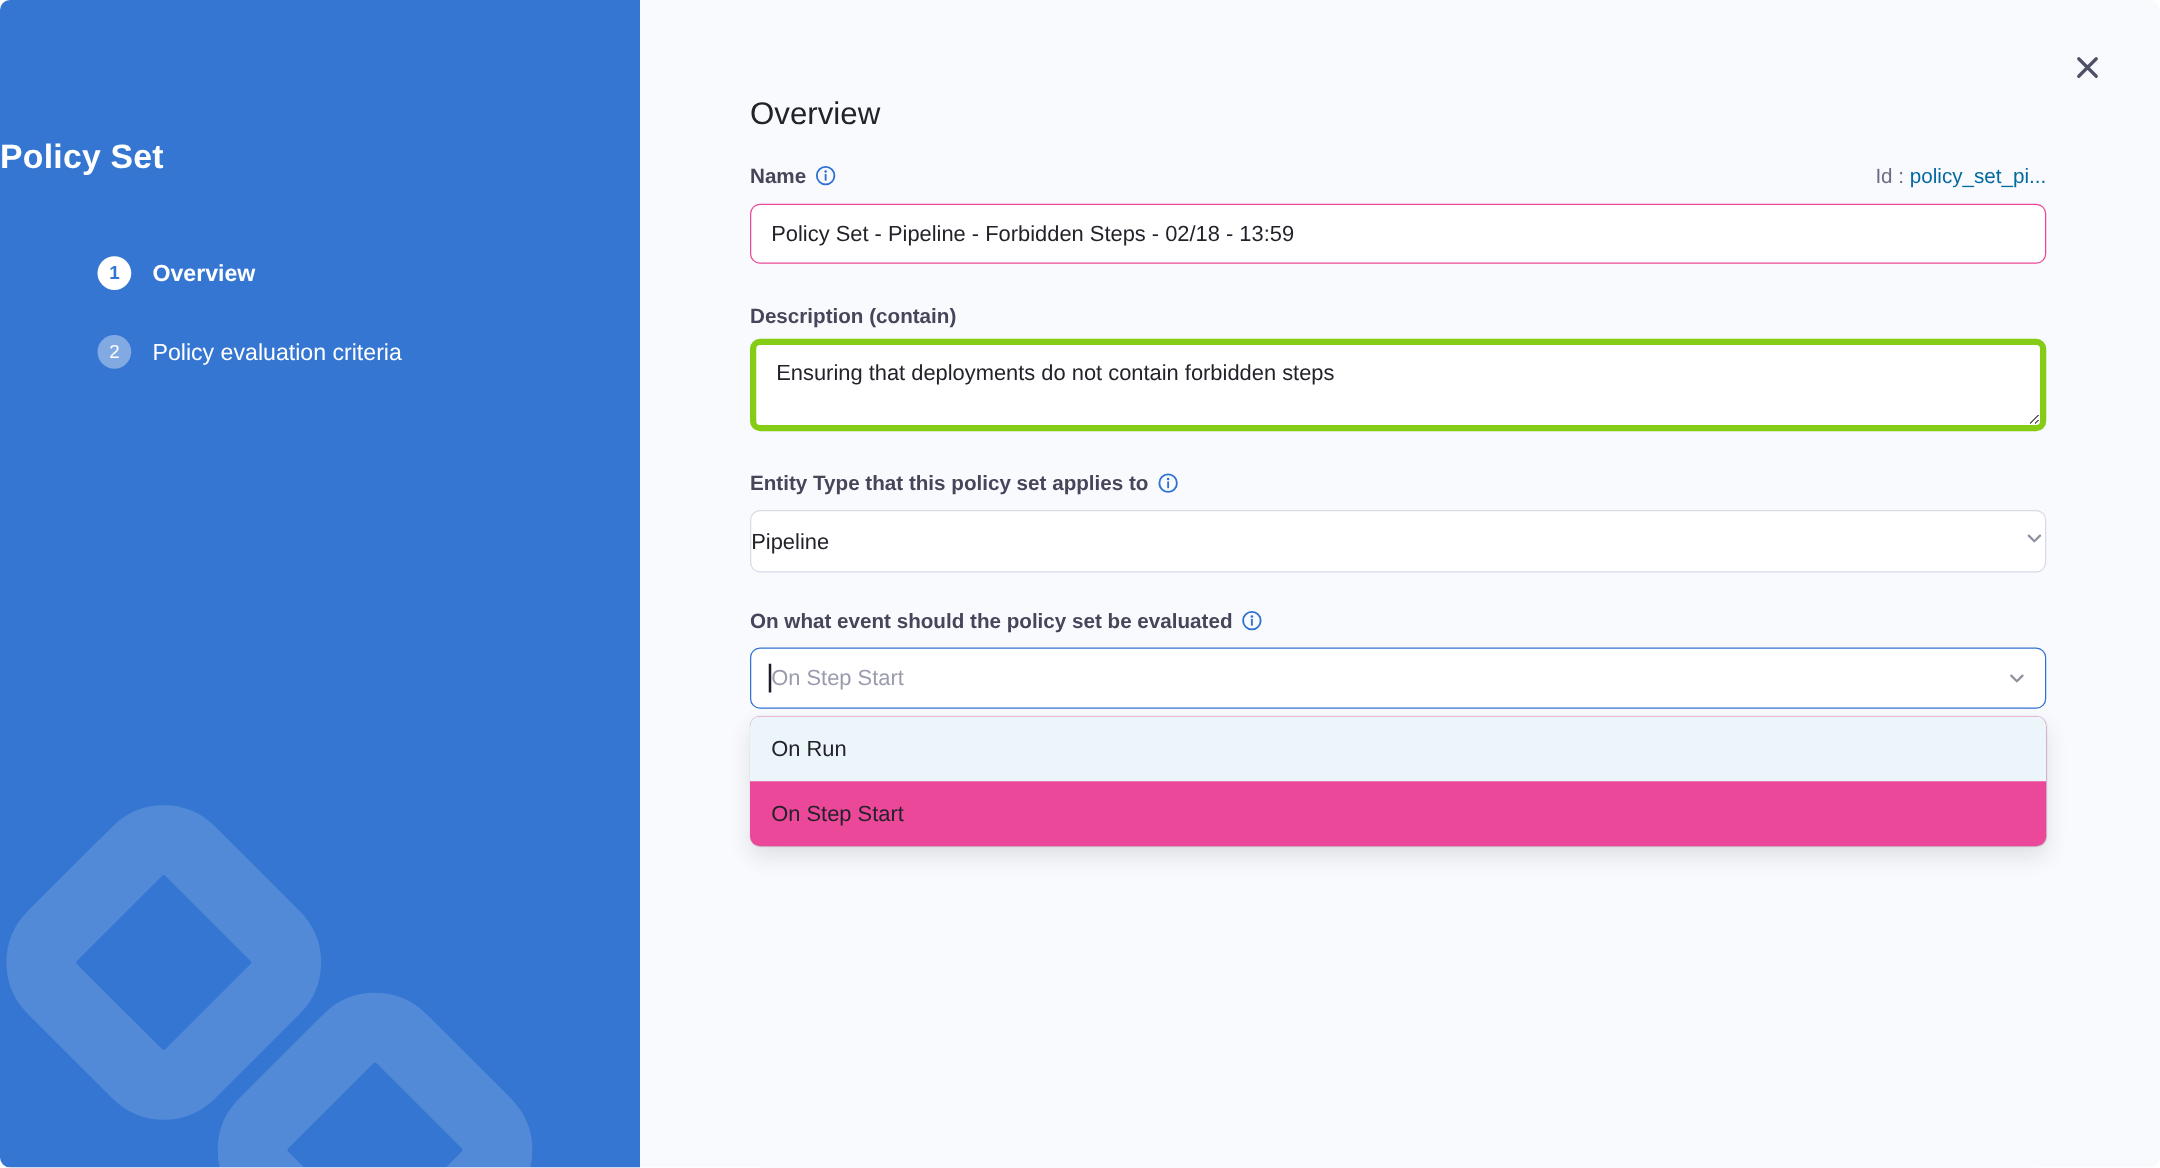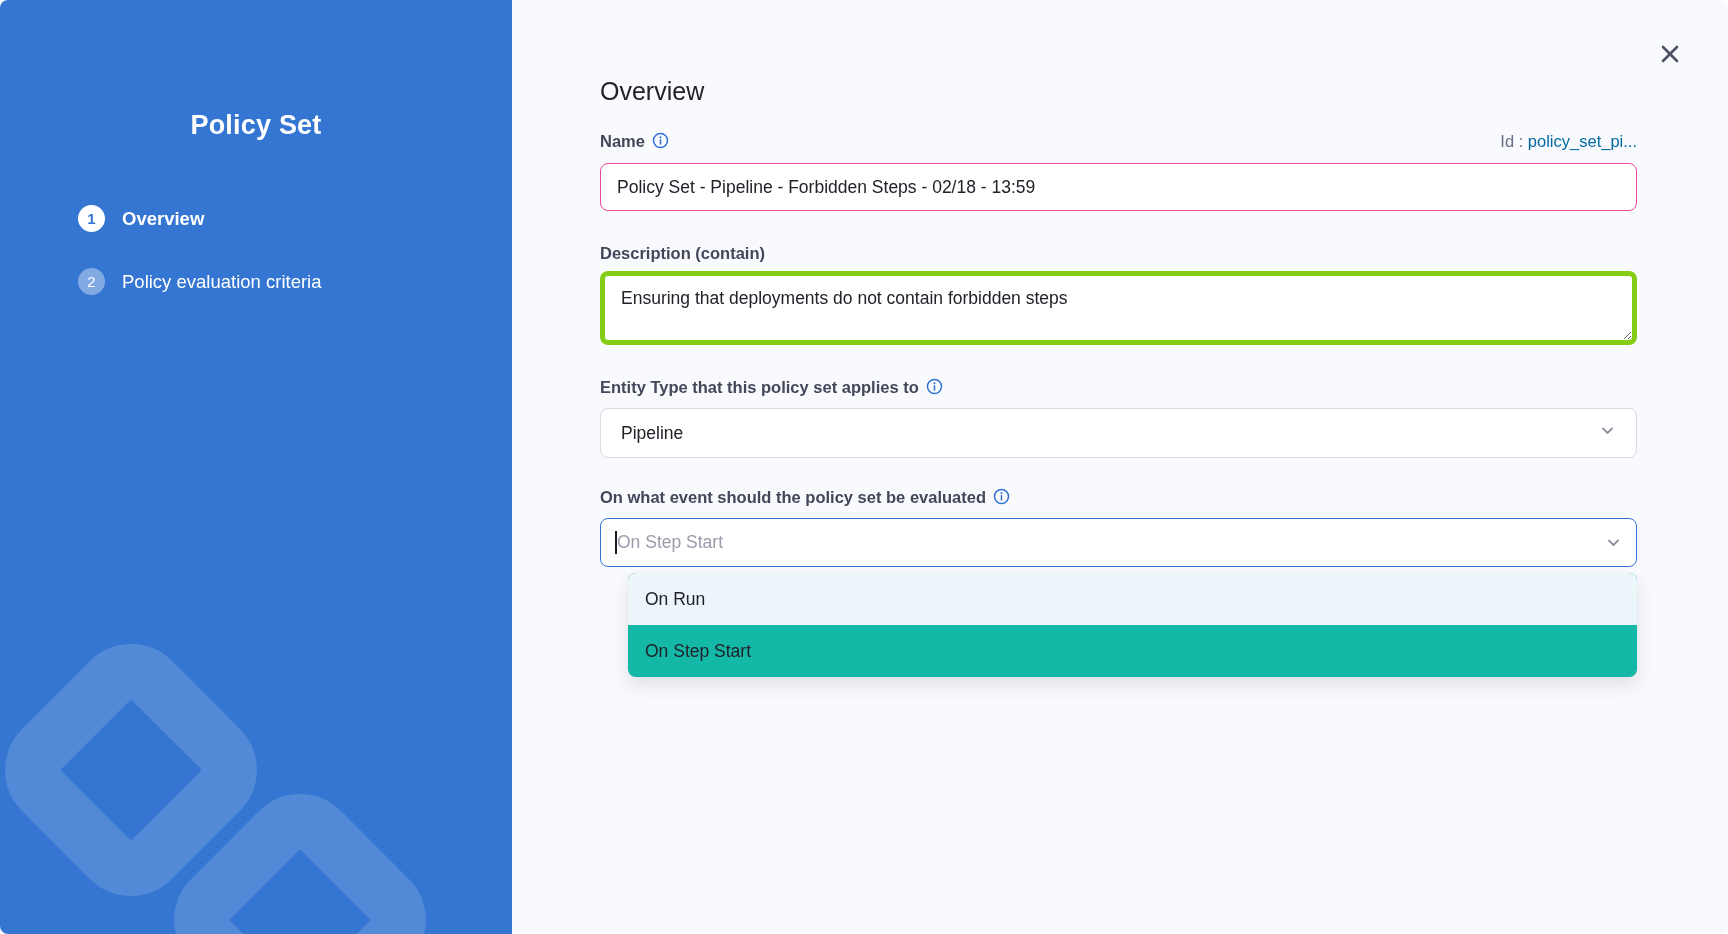--- a/index.html
+++ b/index.html
@@ -8,21 +8,21 @@
     width:1728px;height:934px;position:relative;display:flex;
     border-radius:8px;overflow:hidden;
     font-family:"Liberation Sans","DejaVu Sans",sans-serif;
   }
   
   .sidebar{
     width:512px;flex-shrink:0;background:#3476D2;position:relative;overflow:hidden;
     padding-top:110px;
   }
   .sidebar-title{
-    margin:0;text-align:center;color:#ffffff;font-size:27px;font-weight:700;letter-spacing:.2px;
+    margin:0;color:#ffffff;font-size:27px;font-weight:700;letter-spacing:.2px;
     position:relative;z-index:2;
   }
   .steps{margin:64px 0 0 78px;position:relative;z-index:2;}
   .step{display:flex;align-items:center;gap:17px;margin-bottom:36px;cursor:pointer;}
   .step-circle{
     width:27px;height:27px;border-radius:50%;display:flex;align-items:center;justify-content:center;
     font-size:15px;flex-shrink:0;
   }
   .step.active .step-circle{background:#ffffff;color:#3476D2;font-weight:700;}
   .step.inactive .step-circle{background:rgba(255,255,255,0.38);color:#ffffff;font-weight:400;}
@@ -50,36 +50,36 @@
     margin-top:11px;width:100%;height:48px;border:1px solid #ec4899;border-radius:8px;background:#ffffff;
     font-family:inherit;font-size:17.5px;color:#22222A;padding:0 16px;outline:none;display:block;
   }
   .label-plain{margin-top:31px;height:22px;display:flex;align-items:center;}
   .textarea{
     margin-top:7px;width:100%;height:74px;border:5px solid #84cc16;border-radius:8px;background:#ffffff;
     font-family:inherit;font-size:17.5px;color:#22222A;padding:12px 16px;outline:none;display:block;resize:both;
   }
   .select{
     margin-top:10px;width:100%;height:50px;border:1px solid #D9DAE5;border-radius:8px;background:#ffffff;
-    display:flex;align-items:center;justify-content:space-between;padding:0 20px;cursor:pointer;
+    display:flex;align-items:center;justify-content:space-between;padding:0 0;cursor:pointer;
     font-size:17.5px;color:#22222A;
   }
   .event-label{margin-top:28px;height:22px;display:flex;align-items:center;}
   .event-input-wrap{margin-top:10px;position:relative;}
   .event-input{
     width:100%;height:49px;border:1.5px solid #3273D1;border-radius:8px;background:#ffffff;
     font-family:inherit;font-size:17.5px;color:#22222A;padding:0 44px 0 16px;outline:none;display:block;
   }
   .event-input::placeholder{color:#9A9BAD;opacity:1;}
   .caret{position:absolute;left:15px;top:13px;width:1.5px;height:23px;background:#1B1B28;}
   .chev{position:absolute;right:15px;top:16px;pointer-events:none;}
   .menu{
-    margin-top:6px;background:#14b8a6;border-radius:8px;overflow:hidden;
+    margin-top:6px;background:#ec4899;border-radius:8px;overflow:hidden;
     box-shadow:0 8px 18px rgba(40,41,61,0.12), 0 0 1px rgba(40,41,61,0.18);
-    position:relative;z-index:5;margin-left:28px;
+    position:relative;z-index:5;
   }
   .option{height:52px;display:flex;align-items:center;padding:0 17px;font-size:17.5px;color:#22222A;cursor:pointer;}
   .option.highlight{background:#ECF5F9;}
 </style>
 </head>
 <body>
 
 <div class="modal">
 
   <aside class="sidebar">

